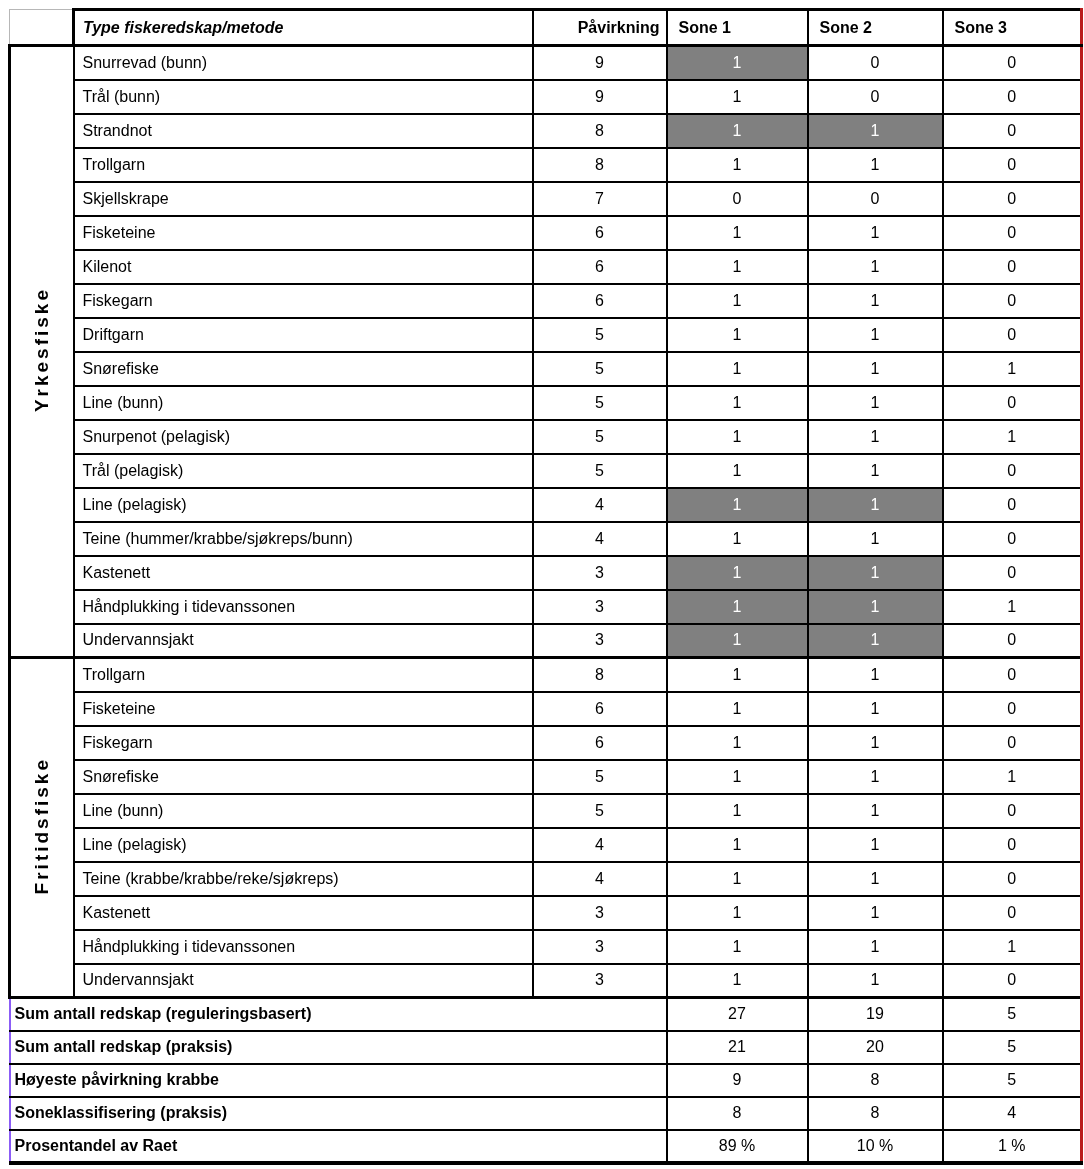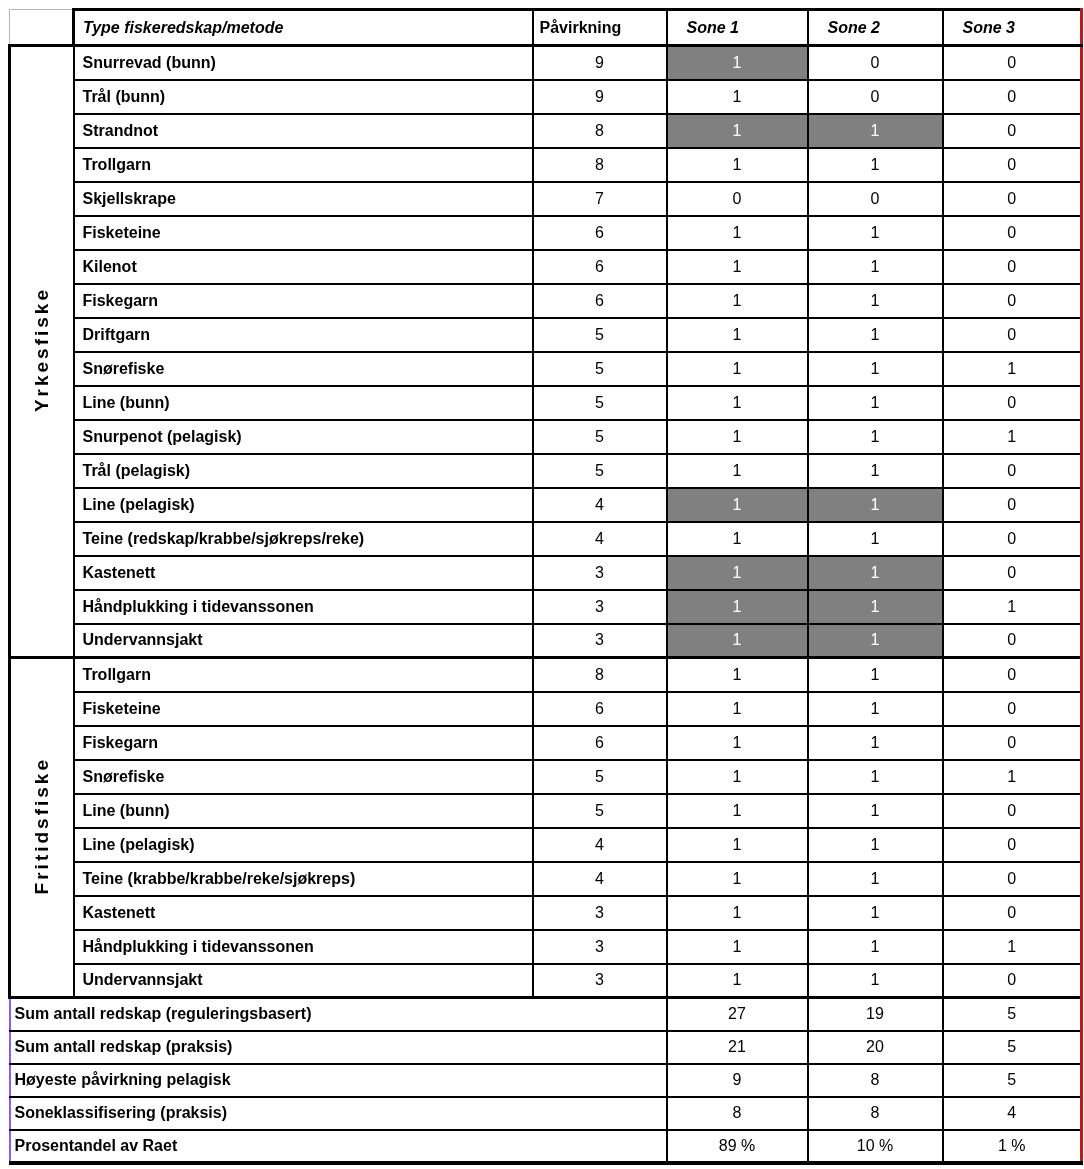--- a/index.html
+++ b/index.html
@@ -15,29 +15,29 @@
     border:2px solid #000;box-sizing:border-box;
     font-size:16px;font-weight:normal;text-align:left;
     padding:0 6px;overflow:hidden;white-space:nowrap;vertical-align:middle;
   }
   tr{height:34px;}
   tr.header-row{height:36px;}
   tr.summary-row{height:33px;}
   .header-row th{font-weight:bold;border-top:3px solid #000;border-bottom:3px solid #000;}
   .corner{border:1px solid #b7b7b7;background:#fff;}
   .h-type{font-style:italic;border-left:3px solid #000;padding-left:8px;}
-  .h-impact{text-align:left;}
-  .h-zone{padding-left:19px;font-style:italic;}
+  .h-impact{text-align:right;}
+  .h-zone{padding-left:11px;}
   td:last-child,th:last-child{border-right:3px solid #b91c1c;}
   .vcell{border-left:3px solid #000;text-align:center;padding:0;}
   .vlabel{
     display:inline-block;writing-mode:vertical-rl;transform:rotate(180deg);
     font-weight:bold;font-size:19px;letter-spacing:3px;line-height:1;
   }
-  .gear{padding-left:8px;font-weight:bold;}
+  .gear{padding-left:8px;}
   .impact,.zone{text-align:center;}
   .zone.hl{background:#808080;color:#ffffff;}
   tr.group-start>td,tr.group-start>th{border-top:3px solid #000;}
   .summary-label{font-weight:bold;border-left:2px solid #8b5cf6;padding-left:4px;}
   tr.last-row>td{border-bottom:4px solid #000;}
 </style>
 </head>
 <body>
 
 <div class="sheet">
@@ -154,21 +154,21 @@
           <td class="zone">0</td>
         </tr>
         <tr>
           <td class="gear">Line (pelagisk)</td>
           <td class="impact">4</td>
           <td class="zone hl">1</td>
           <td class="zone hl">1</td>
           <td class="zone">0</td>
         </tr>
         <tr>
-          <td class="gear">Teine (redskap/krabbe/sjøkreps/reke)</td>
+          <td class="gear">Teine (hummer/krabbe/sjøkreps/bunn)</td>
           <td class="impact">4</td>
           <td class="zone">1</td>
           <td class="zone">1</td>
           <td class="zone">0</td>
         </tr>
         <tr>
           <td class="gear">Kastenett</td>
           <td class="impact">3</td>
           <td class="zone hl">1</td>
           <td class="zone hl">1</td>
@@ -265,21 +265,21 @@
           <td class="zone">19</td>
           <td class="zone">5</td>
         </tr>
         <tr class="summary-row">
           <td class="summary-label" colspan="3">Sum antall redskap (praksis)</td>
           <td class="zone">21</td>
           <td class="zone">20</td>
           <td class="zone">5</td>
         </tr>
         <tr class="summary-row">
-          <td class="summary-label" colspan="3">Høyeste påvirkning pelagisk</td>
+          <td class="summary-label" colspan="3">Høyeste påvirkning krabbe</td>
           <td class="zone">9</td>
           <td class="zone">8</td>
           <td class="zone">5</td>
         </tr>
         <tr class="summary-row">
           <td class="summary-label" colspan="3">Soneklassifisering (praksis)</td>
           <td class="zone">8</td>
           <td class="zone">8</td>
           <td class="zone">4</td>
         </tr>

